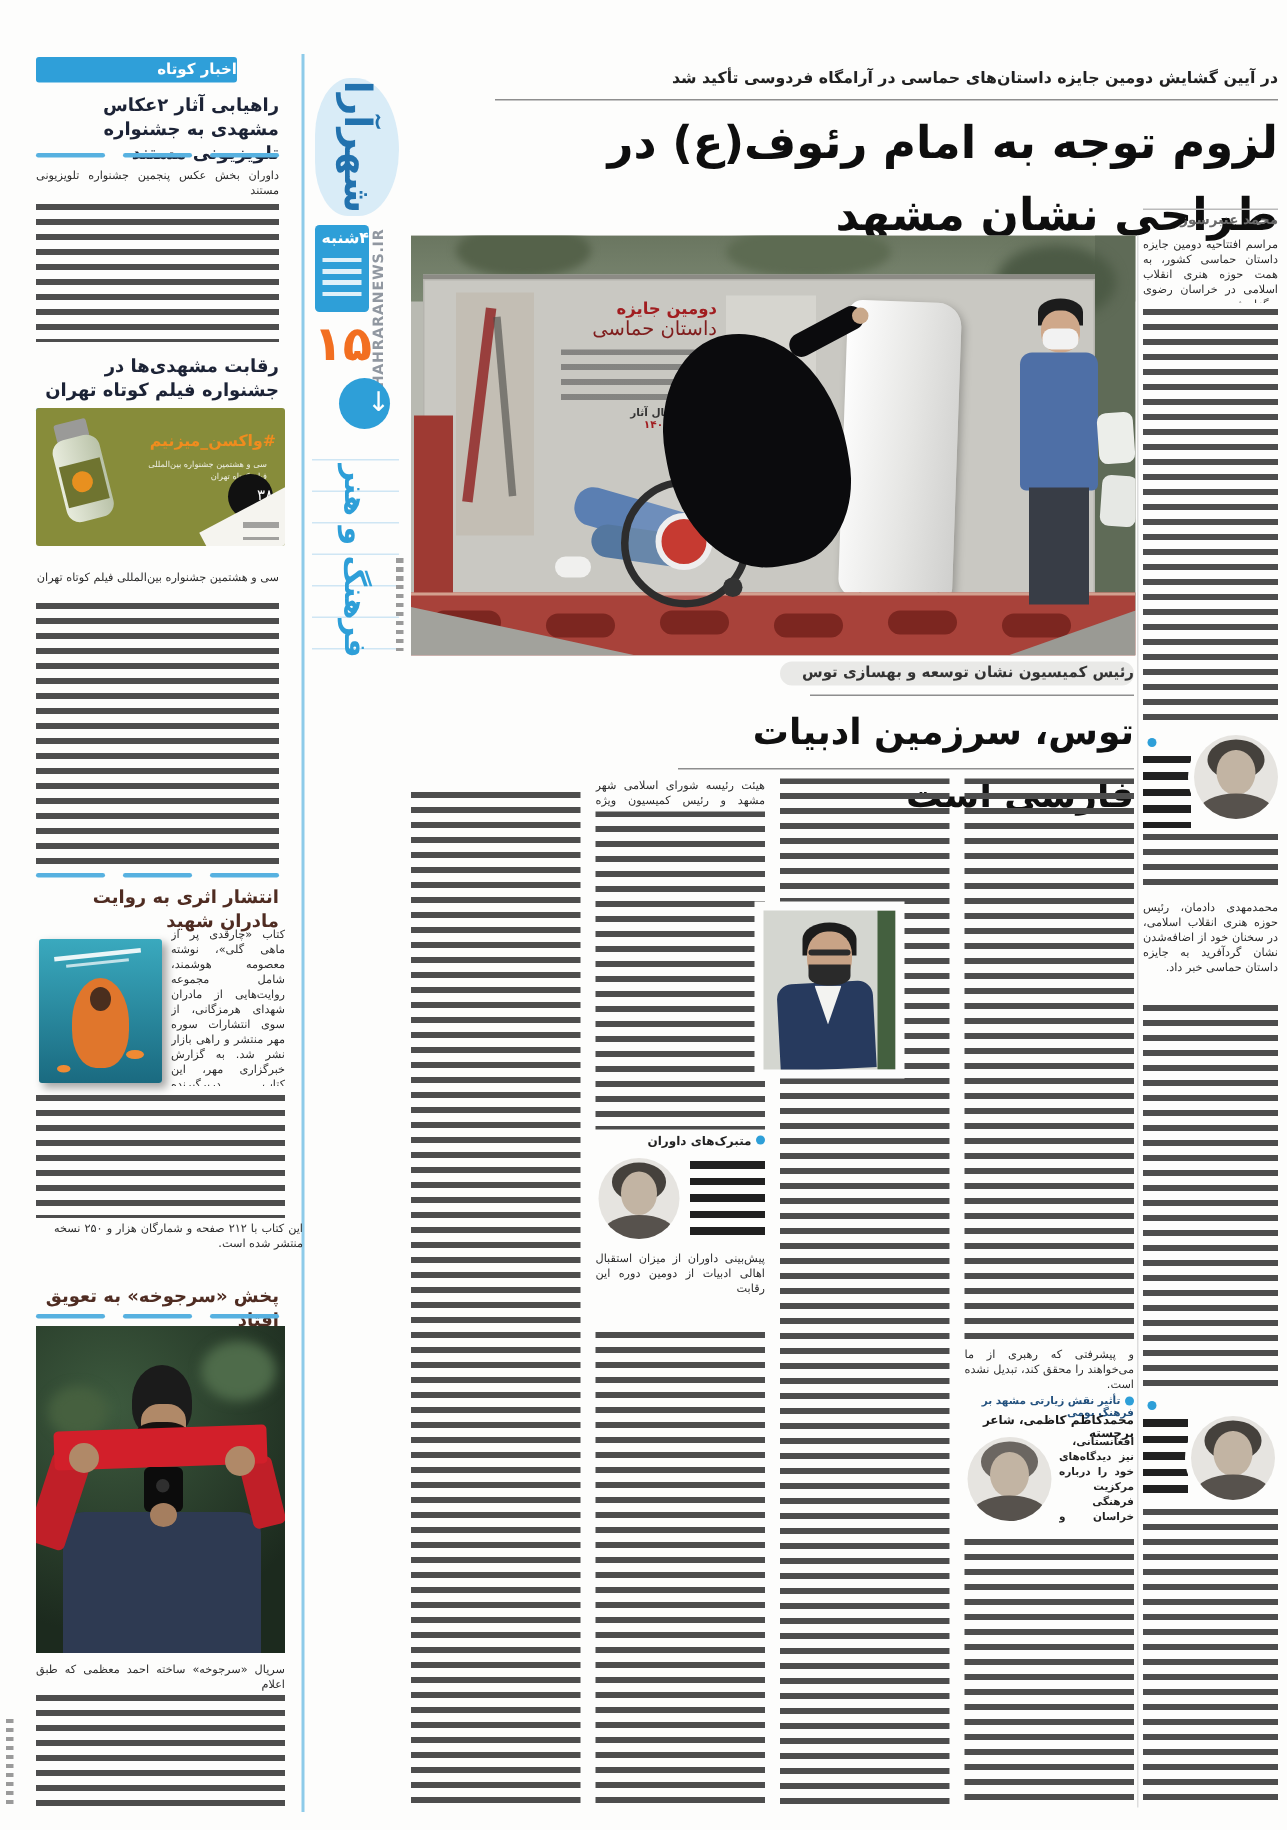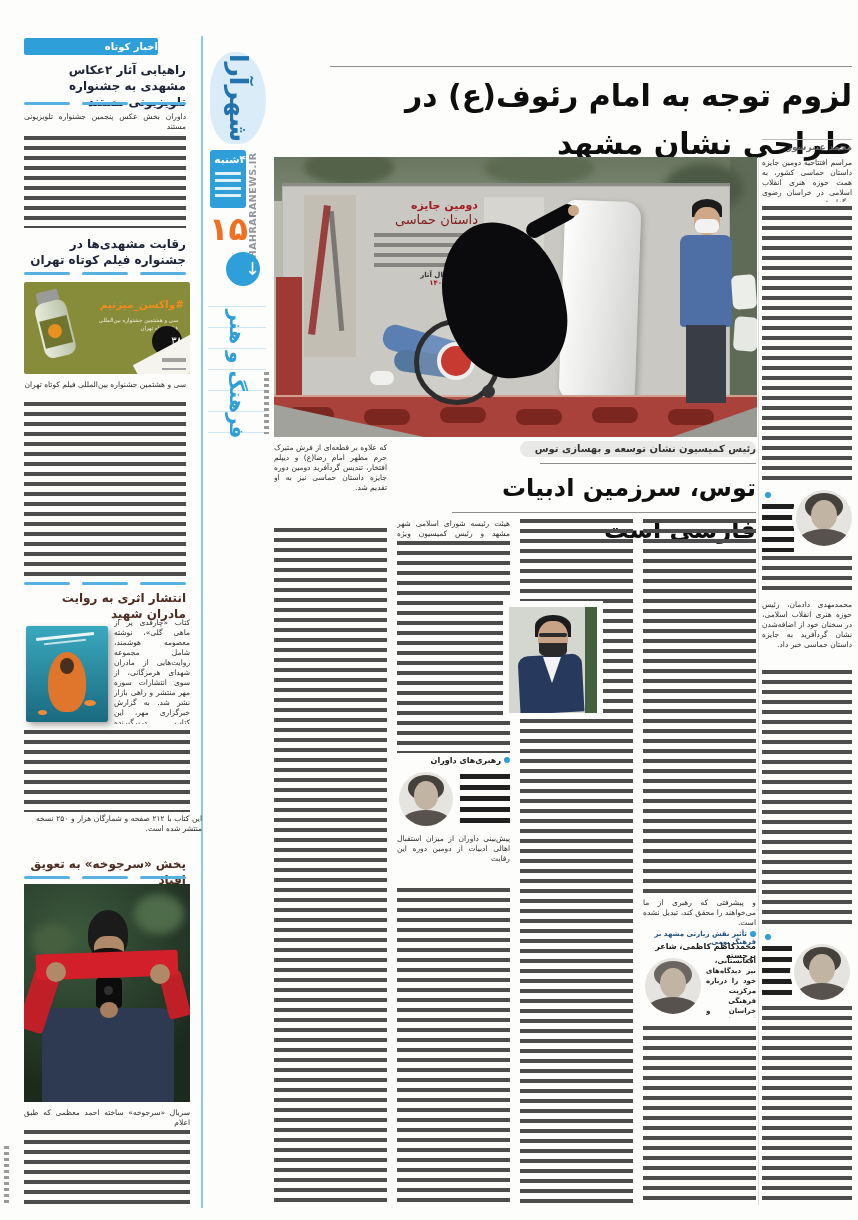--- a/index.html
+++ b/index.html
@@ -81,21 +81,21 @@
   <div class="abs rtl j small7" style="left:24px;top:112px;width:162px;height:22px;overflow:hidden">داوران بخش عکس پنجمین جشنواره تلویزیونی مستند</div>
   <div class="abs fz" style="left:24px;top:136px;width:162px;height:92px"></div>
 
   <div class="abs rtl rt sbtitle" style="left:24px;top:236px;width:162px">رقابت مشهدی‌ها در جشنواره فیلم کوتاه تهران</div>
   <div class="abs dashrow" style="left:24px;top:272px;width:162px">
       <span></span>
       <span></span>
       <span></span>
     </div>
 
-  <div class="abs" style="left:24px;top:282px;width:166px;height:92px;background:#878c3a;border-radius:2px;overflow:hidden">
+  <div class="abs" style="left:24px;top:272px;width:166px;height:92px;background:#878c3a;border-radius:2px;overflow:hidden">
     <div class="abs" style="left:8px;top:8px;width:46px;height:74px;transform:rotate(-14deg)">
       <div class="abs" style="left:12px;top:0;width:22px;height:13px;background:#9a9a98;border-radius:2px"></div>
       <div class="abs" style="left:7px;top:11px;width:32px;height:56px;background:linear-gradient(90deg,#e8ecdd,#b9c2a8);border-radius:9px"></div>
       <div class="abs" style="left:9px;top:28px;width:28px;height:28px;background:#6f7430"></div>
       <div class="abs" style="left:15px;top:34px;width:14px;height:14px;border-radius:50%;background:#e8901f"></div>
     </div>
     <div class="abs rtl ctr" style="left:58px;top:16px;width:102px;font-size:10.5px;font-weight:bold;color:#f08c1e">#واکسن_میزنیم</div>
     <div class="abs rtl ctr" style="left:66px;top:34px;width:88px;font-size:5.5px;line-height:8px;color:rgba(255,255,255,.85)">سی و هشتمین جشنواره بین‌المللی فیلم کوتاه تهران</div>
     <div class="abs" style="left:128px;top:44px;width:30px;height:30px;border-radius:50%;background:#111">
       <div class="ctr" style="color:#fff;font-size:10px;line-height:30px">۳۸</div>
@@ -149,20 +149,21 @@
     <div class="abs" style="left:126px;top:80px;width:20px;height:20px;border-radius:50%;background:#b08968"></div>
     <div class="abs" style="left:72px;top:94px;width:26px;height:30px;background:#0c0c0c;border-radius:4px"></div>
     <div class="abs" style="left:80px;top:102px;width:9px;height:9px;border-radius:50%;background:#2f2f2f"></div>
     <div class="abs" style="left:76px;top:118px;width:18px;height:16px;border-radius:50%;background:#a57e5f"></div>
   </div>
   <div class="abs rtl j small7" style="left:24px;top:1108px;width:166px;height:20px;overflow:hidden">سریال «سرجوخه» ساخته احمد معظمی که طبق اعلام</div>
   <div class="abs fz" style="left:24px;top:1130px;width:166px;height:76px"></div>
 
   <div class="abs vfz" style="left:4px;top:1146px;width:5px;height:60px"></div>
 
+  <div class="abs rtl rt" style="left:430px;top:46px;width:422px;font-size:10.5px;font-weight:bold;color:#222">در آیین گشایش دومین جایزه داستان‌های حماسی در آرامگاه فردوسی تأکید شد</div>
   <div class="abs rule" style="left:330px;top:66px;width:522px"></div>
   <div class="abs rtl rt" style="left:300px;top:72px;width:552px;font-size:30px;font-weight:800;color:#0e0e0e;line-height:48px">لزوم توجه به امام رئوف(ع) در طراحی نشان مشهد</div>
 
   <div class="abs" style="left:762px;top:139px;width:90px;height:1px;background:#bbb"></div>
   <div class="abs rtl rt" style="left:762px;top:142px;width:90px;font-size:9px;font-weight:bold;color:#6a6a6a">محمد عنبرسوز</div>
 
   <div class="abs" style="left:274px;top:157px;width:483px;height:280px;overflow:hidden;background:#b9bab2">
     <div class="abs" style="left:0;top:0;width:483px;height:44px;background:linear-gradient(180deg,#6a7660,#7c8873)"></div>
     <div class="abs" style="left:30px;top:-8px;width:90px;height:36px;border-radius:50%;background:#55624a;filter:blur(3px)"></div>
     <div class="abs" style="left:210px;top:-6px;width:110px;height:34px;border-radius:50%;background:#5d6b52;filter:blur(3px)"></div>
@@ -247,26 +248,25 @@
       <div class="b"></div>
   </div>
   <div class="abs fz" style="left:762px;top:1006px;width:90px;height:199px"></div>
 
   <div class="abs rtl ctr" style="left:520px;top:441px;width:236px;height:16px;background:#e9e9e7;border-radius:8px;
        font-size:10px;font-weight:bold;color:#333;line-height:16px">رئیس کمیسیون نشان توسعه و بهسازی توس</div>
   <div class="abs rule" style="left:540px;top:463px;width:216px"></div>
   <div class="abs rtl ctr" style="left:452px;top:467px;width:304px;font-size:24px;font-weight:800;color:#101010;line-height:42px">توس، سرزمین ادبیات فارسی است</div>
   <div class="abs rule" style="left:452px;top:512px;width:304px"></div>
 
-  <div class="abs rtl j small7" style="left:274px;top:443px;width:113px;height:82px;overflow:hidden">که علاوه بر قطعه‌ای از فرش متبرک حرم مطهر امام رضا(ع) و دیپلم افتخار، تندیس گردآفرید دومین دوره جایزه داستان حماسی نیز به او تقدیم شد.</div>
   <div class="abs fz" style="left:274px;top:528px;width:113px;height:677px"></div>
 
   <div class="abs rtl j small7" style="left:397px;top:519px;width:113px;height:20px;overflow:hidden">هیئت رئیسه شورای اسلامی شهر مشهد و رئیس کمیسیون ویژه توسعه و بهسازی توس</div>
   <div class="abs fz" style="left:397px;top:541px;width:113px;height:212px"></div>
-  <div class="abs rtl rt" style="left:397px;top:756px;width:113px;font-size:8px;font-weight:bold;color:#222"><span class="bdot"></span><span>رهبری‌های داوران</span></div>
+  <div class="abs rtl rt" style="left:397px;top:756px;width:113px;font-size:8px;font-weight:bold;color:#222"><span class="bdot"></span><span>متبرک‌های داوران</span></div>
   <div class="abs cport" style="left:399px;top:772px;width:54px;height:54px">
     <div class="h"></div>
       <div class="f"></div>
       <div class="b"></div>
   </div>
   <div class="abs fzb" style="left:460px;top:774px;width:50px;height:52px"></div>
   <div class="abs rtl j small7" style="left:397px;top:834px;width:113px;height:50px;overflow:hidden">پیش‌بینی داوران از میزان استقبال اهالی ادبیات از دومین دوره این رقابت</div>
   <div class="abs fz" style="left:397px;top:888px;width:113px;height:317px"></div>
 
   <div class="abs fz" style="left:520px;top:519px;width:113px;height:686px"></div>

